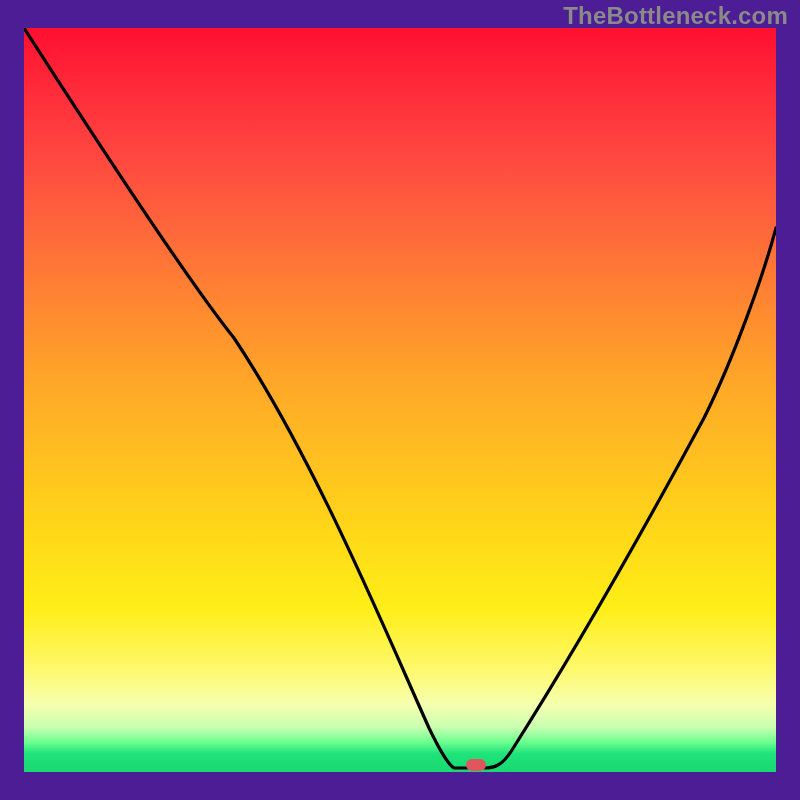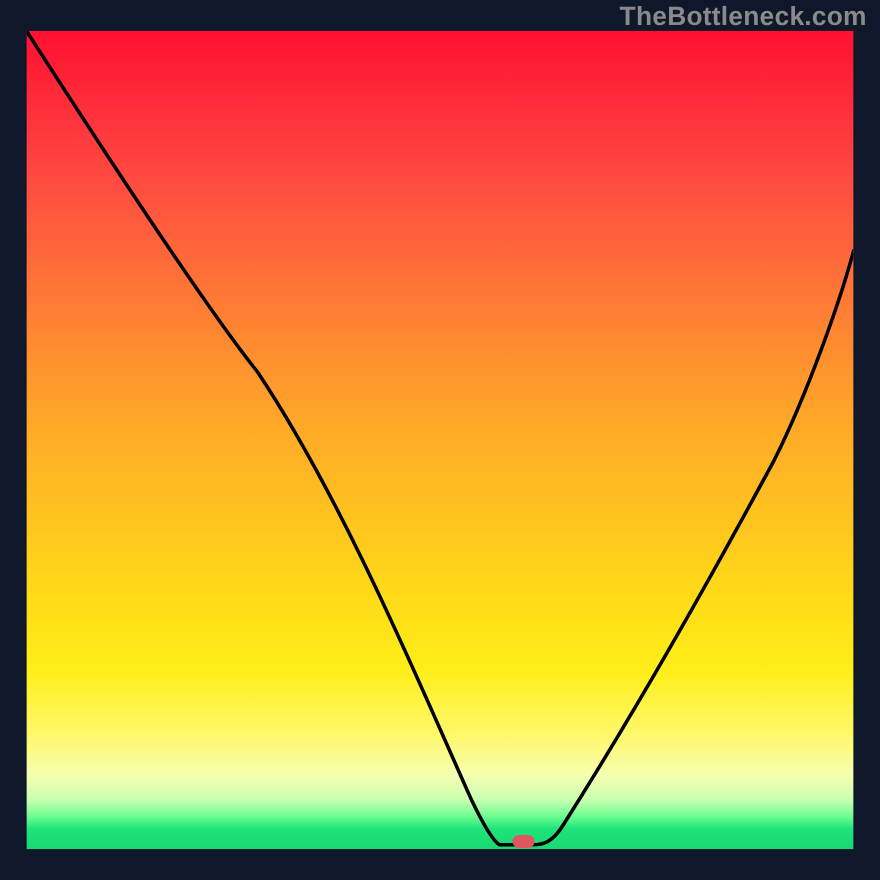--- a/index.html
+++ b/index.html
@@ -1,21 +1,21 @@
 <!DOCTYPE html>
 <html><head>
 <meta charset="utf-8">
 <style>
   * { margin: 0; padding: 0; box-sizing: border-box; }
   html, body { width: 800px; height: 800px; overflow: hidden; background: #fff; }
   .wrap {
     position: relative;
     width: 800px;
     height: 800px;
-    background: #0f172a;
+    background: #4c1d95;
   }
   .watermark {
     position: absolute;
     top: 2px;
     right: 12px;
     font-family: Arial, Helvetica, sans-serif;
     font-size: 24px;
     font-weight: bold;
     color: #8a8a8a;
     letter-spacing: 0.2px;

